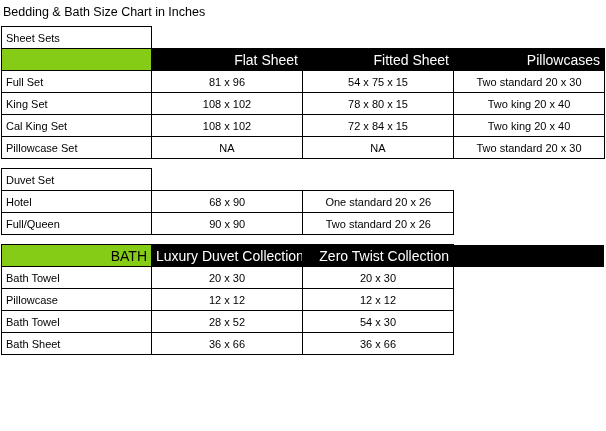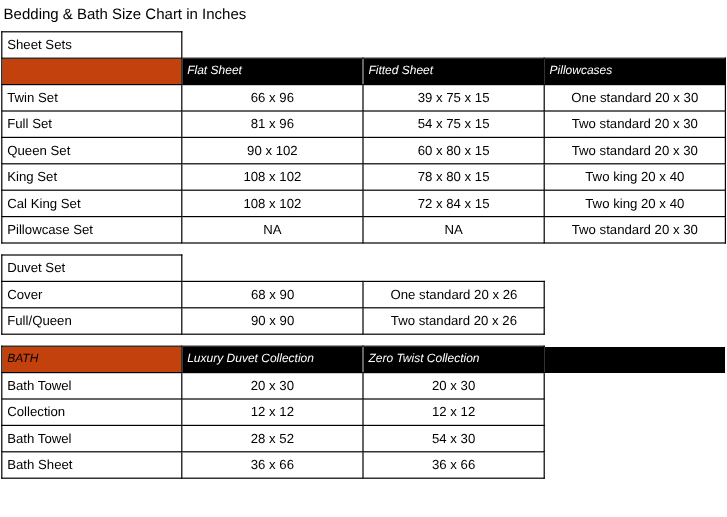--- a/index.html
+++ b/index.html
@@ -49,26 +49,25 @@
     text-align: left;
     font-size: 11px;
   }
   tr.section-row td.blank {
     border: none;
     background: transparent;
   }
   tr.header-row td {
     background: #000000;
     color: #ffffff;
-    text-align: left;
-    font-size: 10px;
-    font-style: italic;
+    text-align: right;
+    font-size: 14px;
   }
   tr.header-row td.label-cell {
-    background: #c2410c;
+    background: #84cc16;
     color: #000000;
     border: 1px solid #000000;
   }
   tr.data-row td.label-cell {
     text-align: left;
   }
   tr.data-row td.value-cell {
     text-align: center;
   }
   td.spacer {
@@ -104,38 +103,26 @@
         <td class="blank"></td>
         <td class="blank"></td>
       </tr>
       <tr class="header-row">
         <td class="label-cell"></td>
         <td>Flat Sheet</td>
         <td>Fitted Sheet</td>
         <td>Pillowcases</td>
       </tr>
       <tr class="data-row">
-        <td class="label-cell">Twin Set</td>
-        <td class="value-cell">66 x 96</td>
-        <td class="value-cell">39 x 75 x 15</td>
-        <td class="value-cell">One standard 20 x 30</td>
-      </tr>
-      <tr class="data-row">
         <td class="label-cell">Full Set</td>
         <td class="value-cell">81 x 96</td>
         <td class="value-cell">54 x 75 x 15</td>
         <td class="value-cell">Two standard 20 x 30</td>
       </tr>
       <tr class="data-row">
-        <td class="label-cell">Queen Set</td>
-        <td class="value-cell">90 x 102</td>
-        <td class="value-cell">60 x 80 x 15</td>
-        <td class="value-cell">Two standard 20 x 30</td>
-      </tr>
-      <tr class="data-row">
         <td class="label-cell">King Set</td>
         <td class="value-cell">108 x 102</td>
         <td class="value-cell">78 x 80 x 15</td>
         <td class="value-cell">Two king 20 x 40</td>
       </tr>
       <tr class="data-row">
         <td class="label-cell">Cal King Set</td>
         <td class="value-cell">108 x 102</td>
         <td class="value-cell">72 x 84 x 15</td>
         <td class="value-cell">Two king 20 x 40</td>
@@ -160,21 +147,21 @@
         <col class="col-v">
     </colgroup>
     <tbody>
       <tr class="section-row">
         <td>Duvet Set</td>
         <td class="blank"></td>
         <td class="blank"></td>
         <td class="blank"></td>
       </tr>
       <tr class="data-row">
-        <td class="label-cell">Cover</td>
+        <td class="label-cell">Hotel</td>
         <td class="value-cell">68 x 90</td>
         <td class="value-cell">One standard 20 x 26</td>
         <td class="spacer"></td>
       </tr>
       <tr class="data-row">
         <td class="label-cell">Full/Queen</td>
         <td class="value-cell">90 x 90</td>
         <td class="value-cell">Two standard 20 x 26</td>
         <td class="spacer"></td>
       </tr>
@@ -198,21 +185,21 @@
         <td>Zero Twist Collection</td>
         <td class="spacer"></td>
       </tr>
       <tr class="data-row">
         <td class="label-cell">Bath Towel</td>
         <td class="value-cell">20 x 30</td>
         <td class="value-cell">20 x 30</td>
         <td class="spacer"></td>
       </tr>
       <tr class="data-row">
-        <td class="label-cell">Collection</td>
+        <td class="label-cell">Pillowcase</td>
         <td class="value-cell">12 x 12</td>
         <td class="value-cell">12 x 12</td>
         <td class="spacer"></td>
       </tr>
       <tr class="data-row">
         <td class="label-cell">Bath Towel</td>
         <td class="value-cell">28 x 52</td>
         <td class="value-cell">54 x 30</td>
         <td class="spacer"></td>
       </tr>

